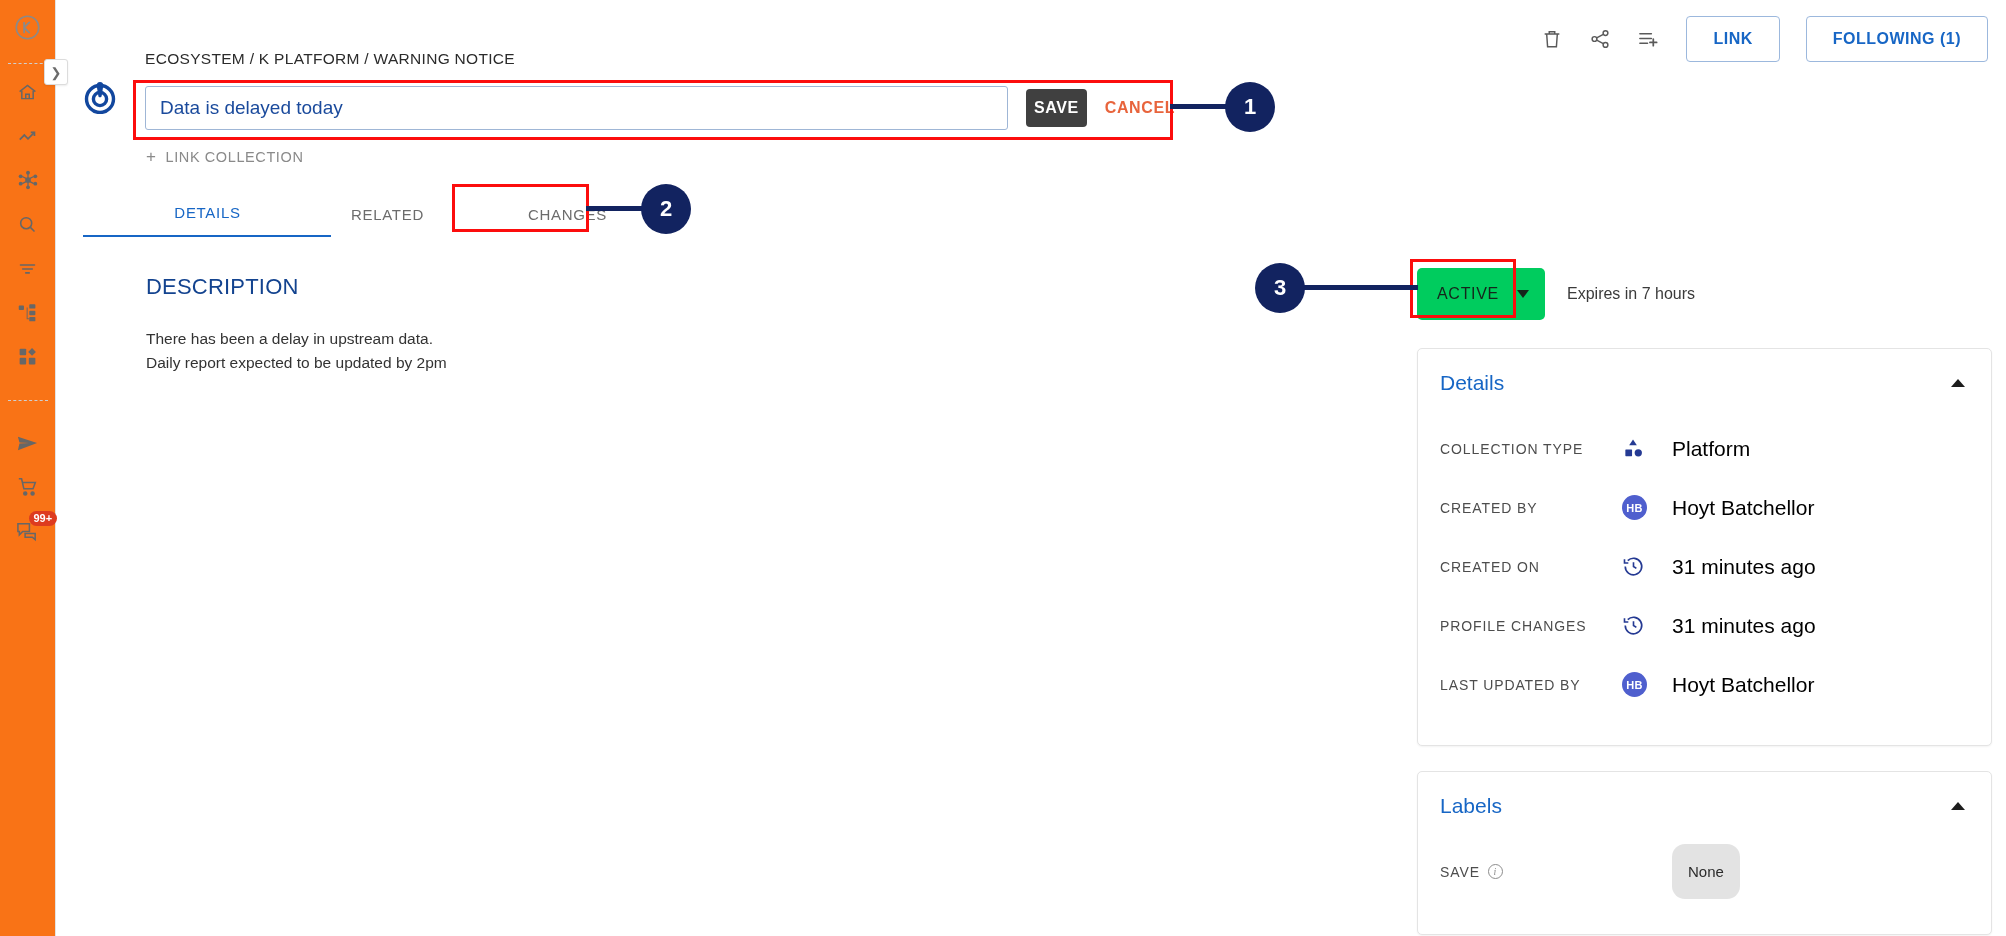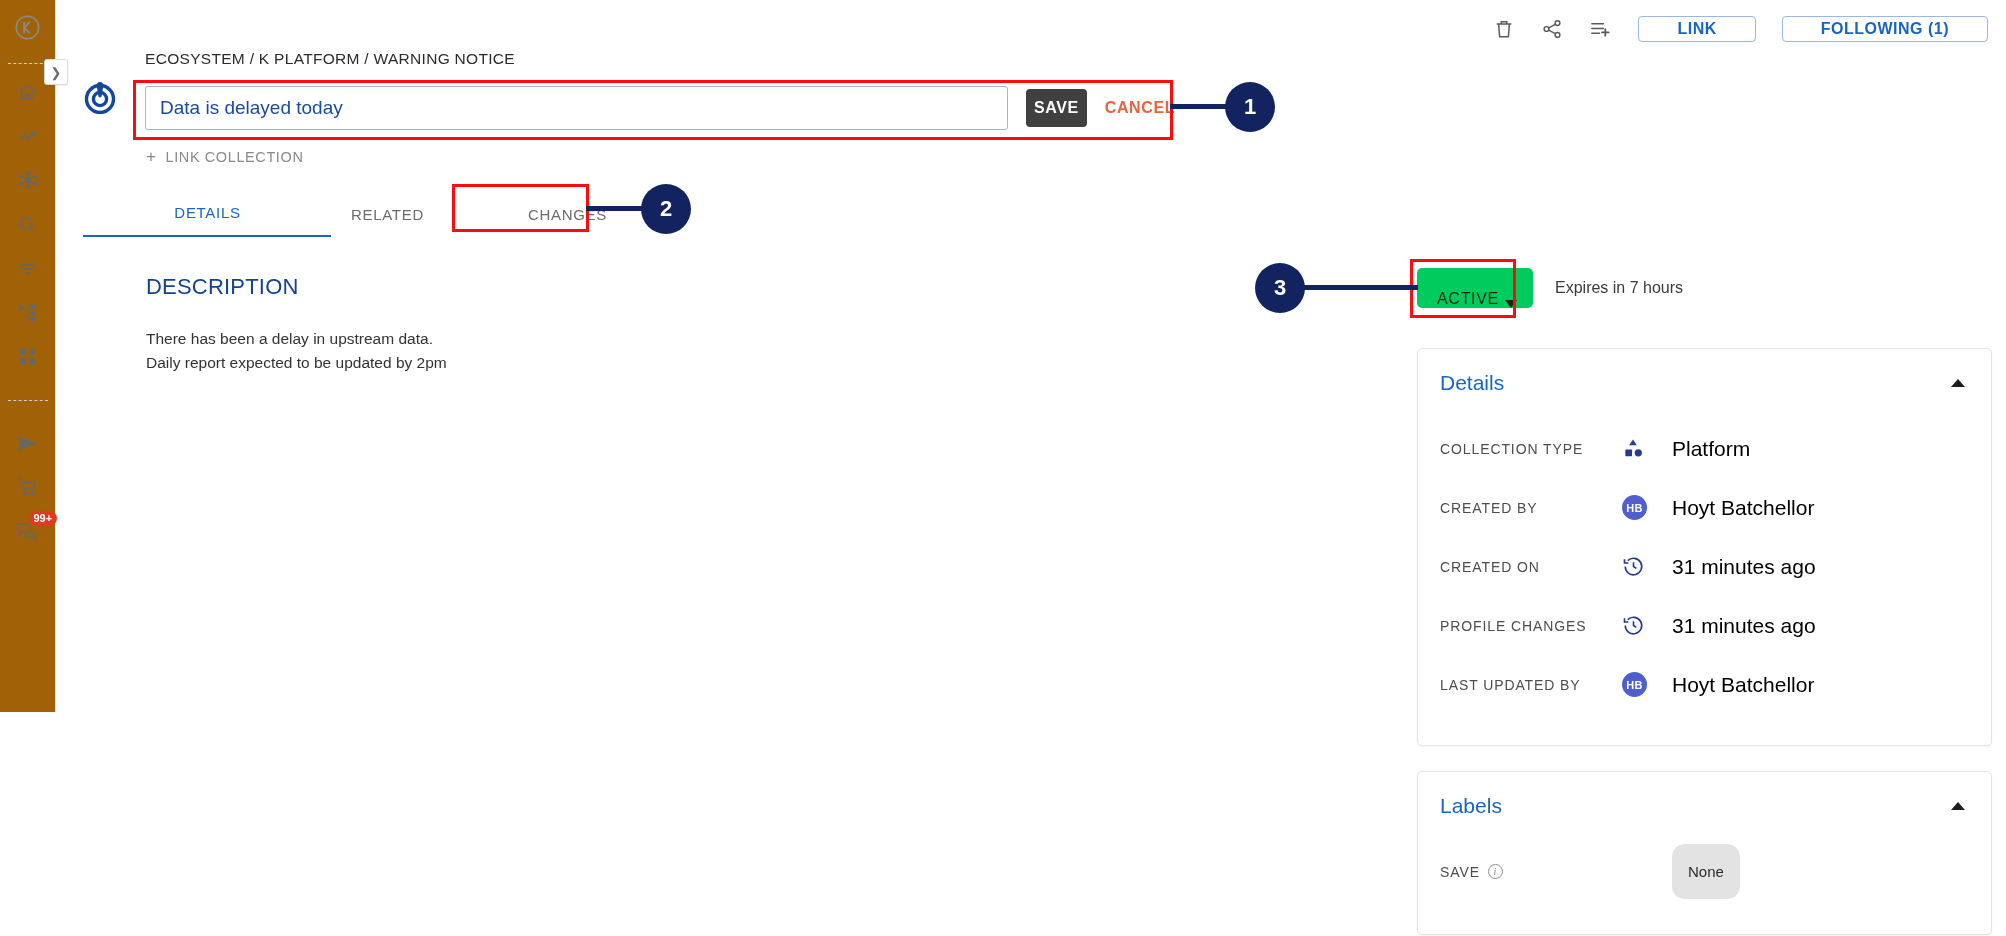--- a/index.html
+++ b/index.html
@@ -7,22 +7,22 @@
     width: 2006px; height: 936px;
     background: #ffffff;
     font-family: "Liberation Sans", sans-serif;
     overflow: hidden;
   }
   #app { position: relative; width: 2006px; height: 936px; background: #fff; }
 
   
   .rail {
     position: absolute; left: 0; top: 0;
-    width: 56px; height: 712px;
-    background: #a16207;
+    width: 56px; height: 936px;
+    background: #f97316;
     border-right: 1px solid #e3e3e3;
     display: flex; flex-direction: column; align-items: center;
   }
   .rail-logo { margin-top: 14px; margin-bottom: 14px; }
   .rail-div { width: 40px; border-top: 1px dashed #cfcfcf; margin: 4px 0 6px; }
   .rail-icon {
     width: 42px; height: 44px;
     display: flex; align-items: center; justify-content: center;
     color: #676767; position: relative;
   }
@@ -89,21 +89,21 @@
 
   
   .toolbar {
     position: absolute; right: 18px; top: 16px;
     display: flex; align-items: center; gap: 26px;
   }
   .tb-icon { color: #5a5a5a; display: flex; align-items: center; cursor: pointer; }
   .tb-btn {
     border: 1px solid #9cb8dd; border-radius: 4px;
     background: #fff; color: #1766c5;
-    height: 26px; padding: 0 38px;
+    height: 46px; padding: 0 26px;
     font-size: 16px; font-weight: bold; letter-spacing: .5px;
     cursor: pointer; font-family: "Liberation Sans", sans-serif;
   }
 
   
   .tabs {
     position: absolute; left: 145px; top: 192px;
     display: flex; align-items: flex-end;
   }
   .tab {
@@ -131,23 +131,23 @@
   }
 
   
   .status-row {
     position: absolute; left: 1417px; top: 268px;
     display: flex; align-items: center; gap: 22px;
   }
   .status-pill {
     background: #00cc5e; color: #15251b;
     border: none; border-radius: 5px;
-    height: 40px; padding: 0 16px 0 20px;
+    height: 52px; padding: 0 16px 0 20px;
     font-size: 16px; letter-spacing: .7px;
-    display: flex; align-items: flex-end; gap: 6px;
+    display: flex; align-items: center; gap: 18px;
     cursor: pointer; font-family: "Liberation Sans", sans-serif;
   }
   .caret-down {
     width: 0; height: 0;
     border-left: 6px solid transparent;
     border-right: 6px solid transparent;
     border-top: 8px solid #15251b;
   }
   .expires { font-size: 16px; color: #3a3a3a; }
 

